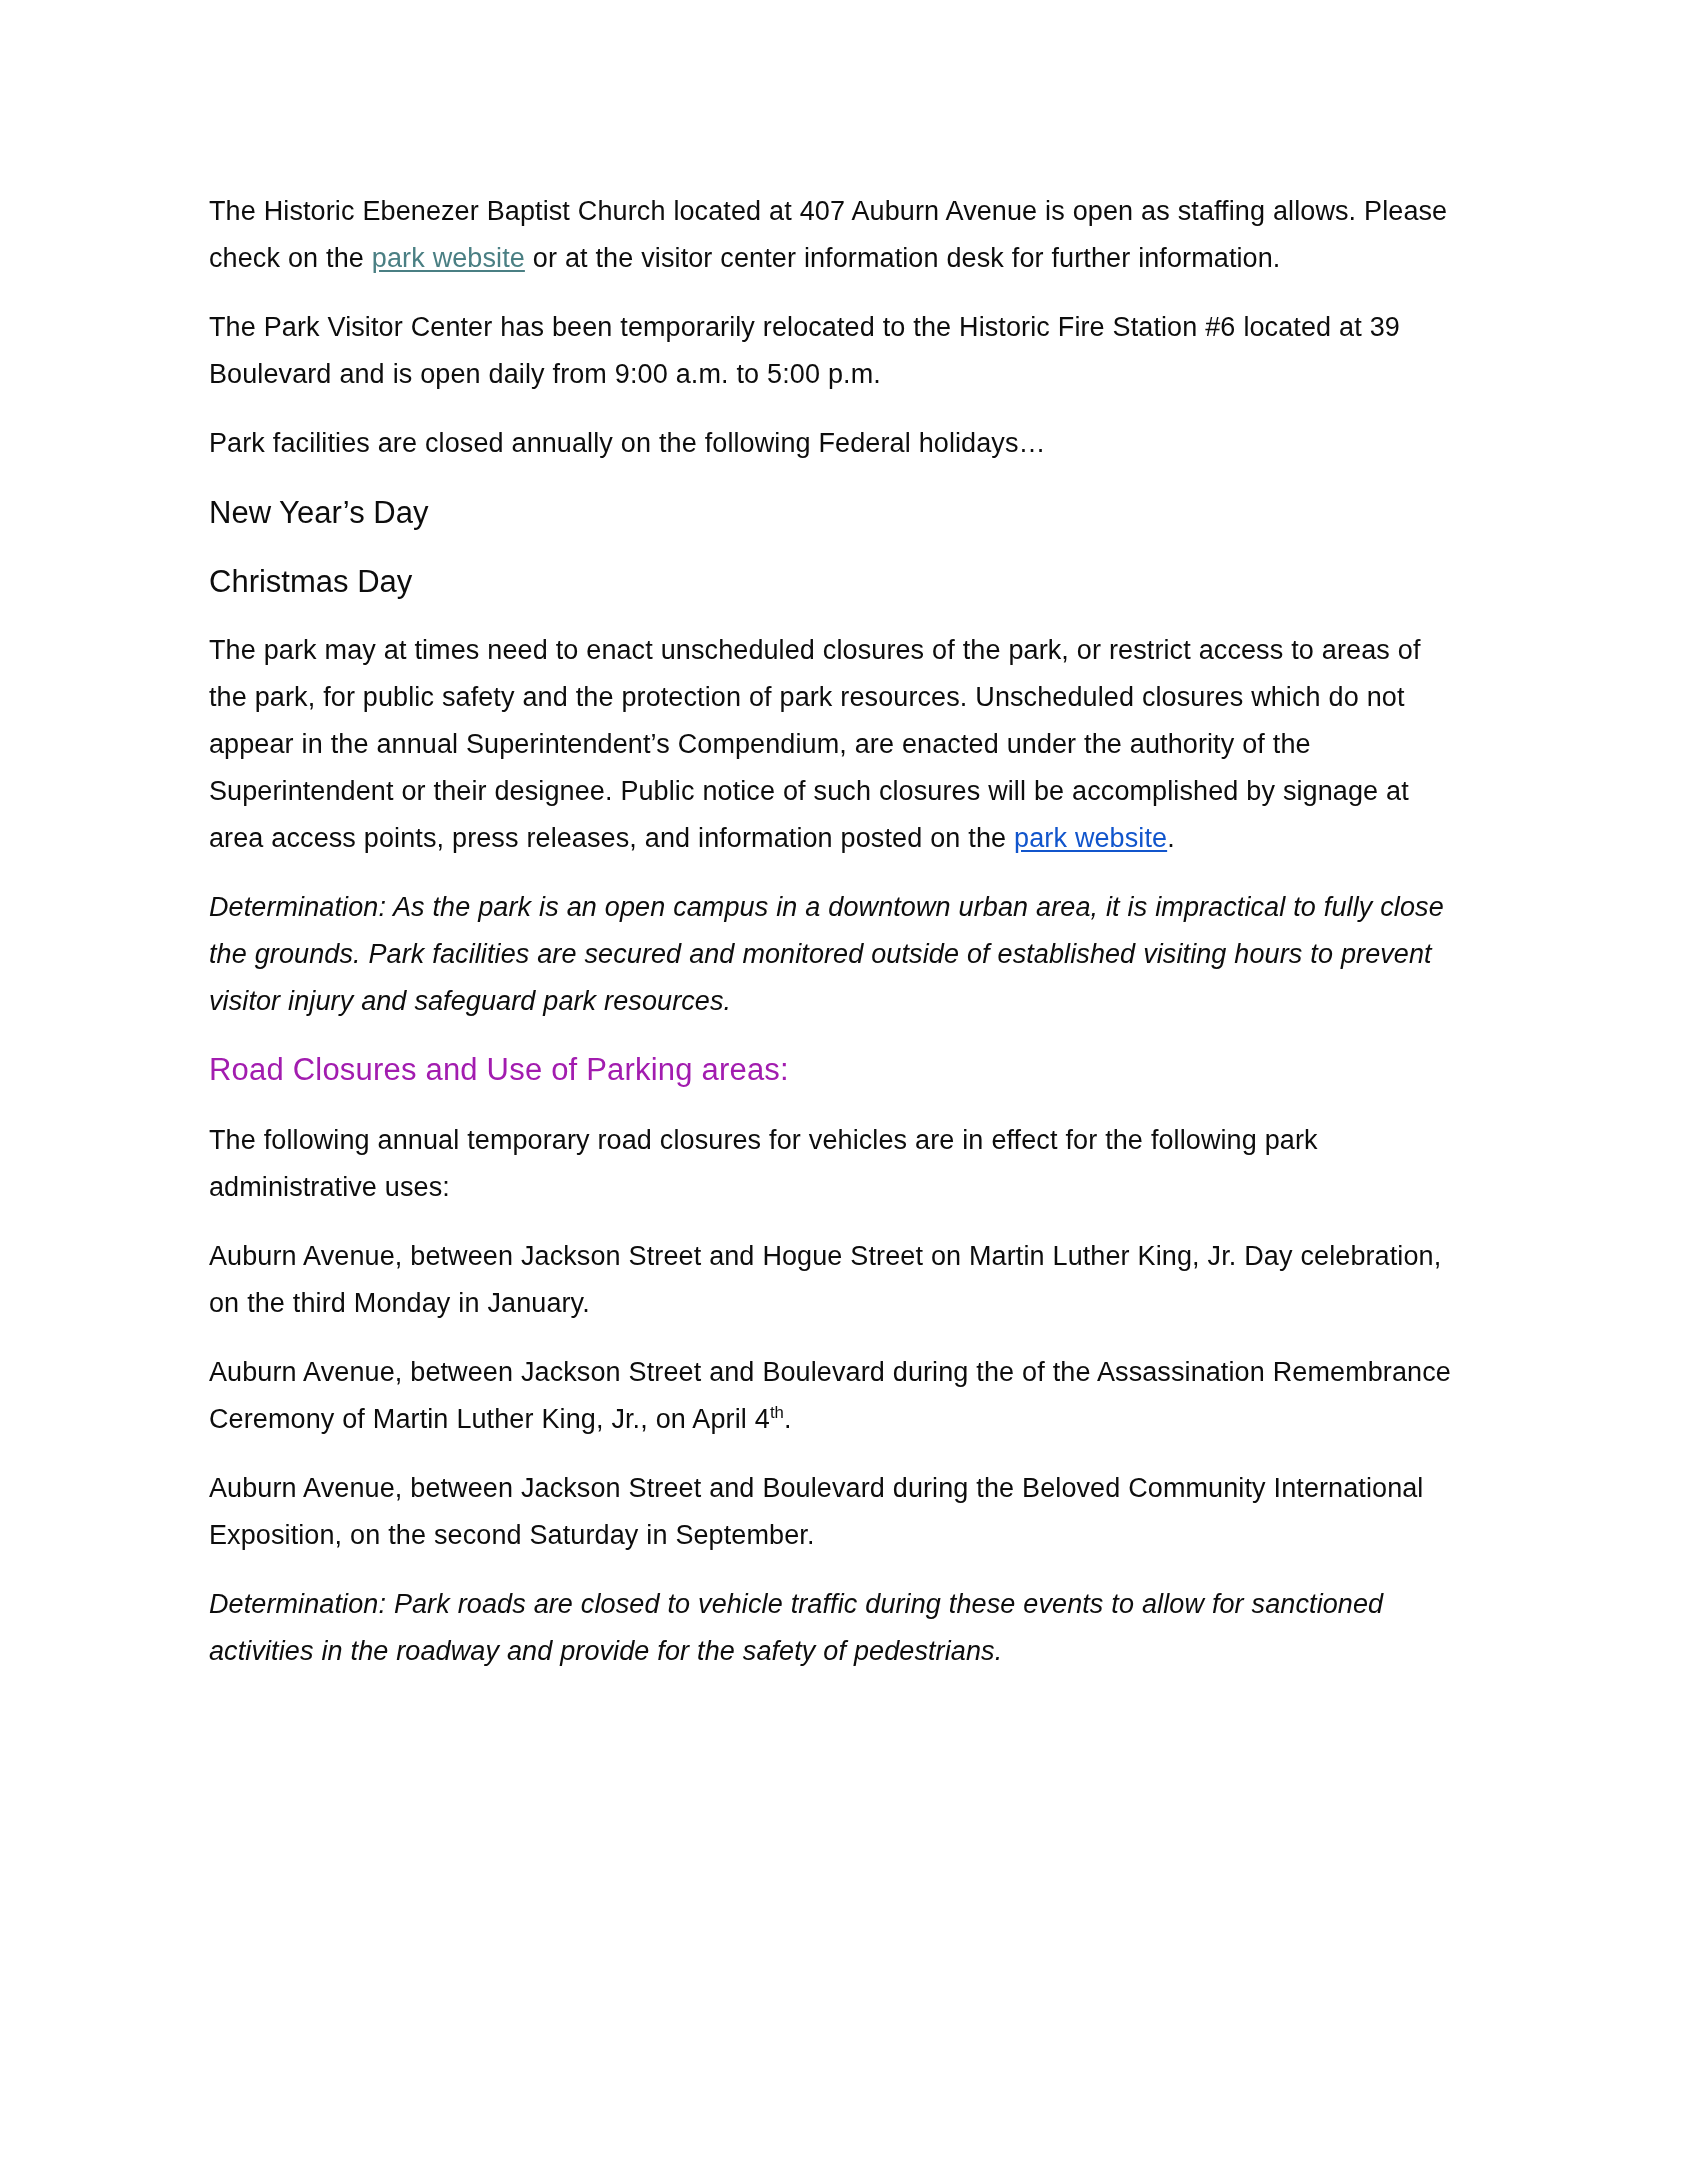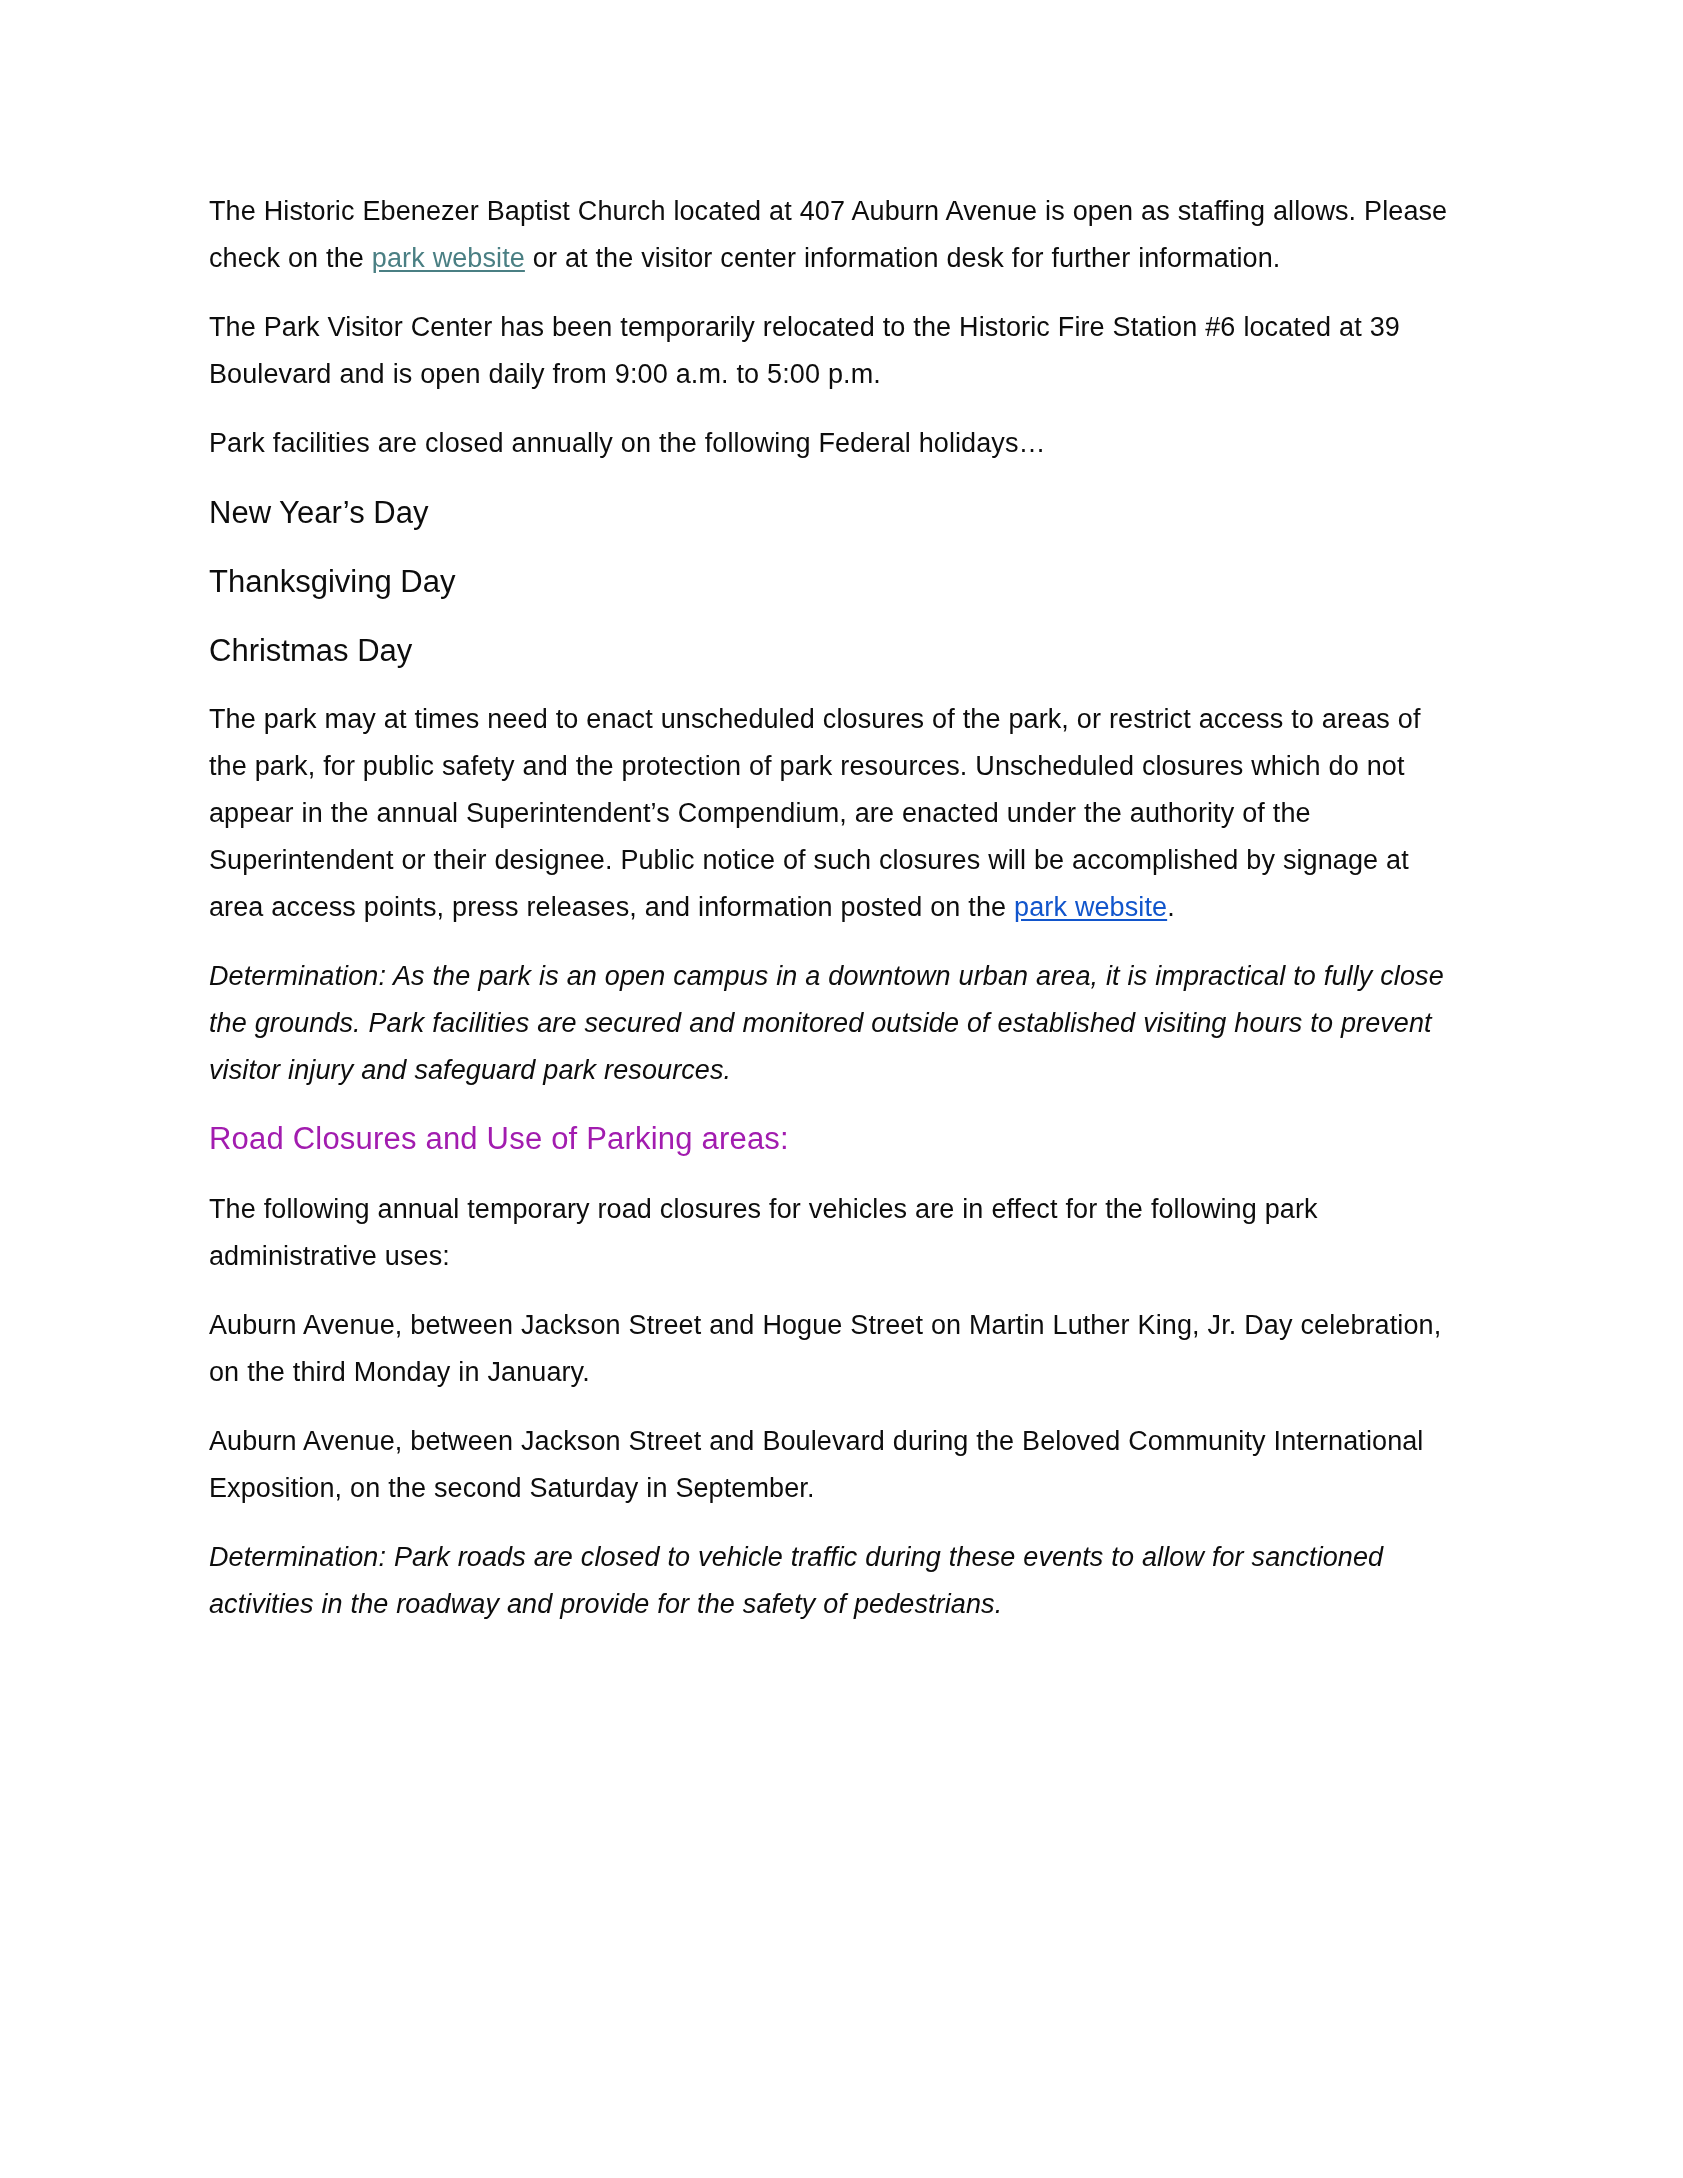--- a/index.html
+++ b/index.html
@@ -76,34 +76,34 @@
   <div class="doc-body">
 
     <p class="para"><span>The Historic Ebenezer Baptist Church located at 407 Auburn Avenue is open as staffing allows. Please check on the </span><a class="doc-link link-teal" href="#">park website</a><span> or at the visitor center information desk for further information.</span></p>
 
     <p class="para">The Park Visitor Center has been temporarily relocated to the Historic Fire Station #6 located at 39 Boulevard and is open daily from 9:00 a.m. to 5:00 p.m.</p>
 
     <p class="para">Park facilities are closed annually on the following Federal holidays…</p>
 
     <p class="list-item">New Year’s Day</p>
 
-    <p class="list-item">Thanksgiving Day</p>
 
     <p class="list-item">Christmas Day</p>
 
     <p class="para"><span>The park may at times need to enact unscheduled closures of the park, or restrict access to areas of the park, for public safety and the protection of park resources. Unscheduled closures which do not appear in the annual Superintendent’s Compendium, are enacted under the authority of the Superintendent or their designee. Public notice of such closures will be accomplished by signage at area access points, press releases, and information posted on the </span><a class="doc-link link-blue" href="#">park website</a><span>.</span></p>
 
     <p class="para italic">Determination: As the park is an open campus in a downtown urban area, it is impractical to fully close the grounds. Park facilities are secured and monitored outside of established visiting hours to prevent visitor injury and safeguard park resources.</p>
 
     <h2 class="section-heading">Road Closures and Use of Parking areas:</h2>
 
     <p class="para">The following annual temporary road closures for vehicles are in effect for the following park administrative uses:</p>
 
     <p class="para">Auburn Avenue, between Jackson Street and Hogue Street on Martin Luther King, Jr. Day celebration, on the third Monday in January.</p>
 
+    <p class="para"><span>Auburn Avenue, between Jackson Street and Boulevard during the of the Assassination Remembrance Ceremony of Martin Luther King, Jr., on April 4</span><sup class="ordinal">th</sup><span>.</span></p>
 
     <p class="para">Auburn Avenue, between Jackson Street and Boulevard during the Beloved Community International Exposition, on the second Saturday in September.</p>
 
     <p class="para italic">Determination: Park roads are closed to vehicle traffic during these events to allow for sanctioned activities in the roadway and provide for the safety of pedestrians.</p>
 
   </div>
 </div>
 
 
 </body></html>

